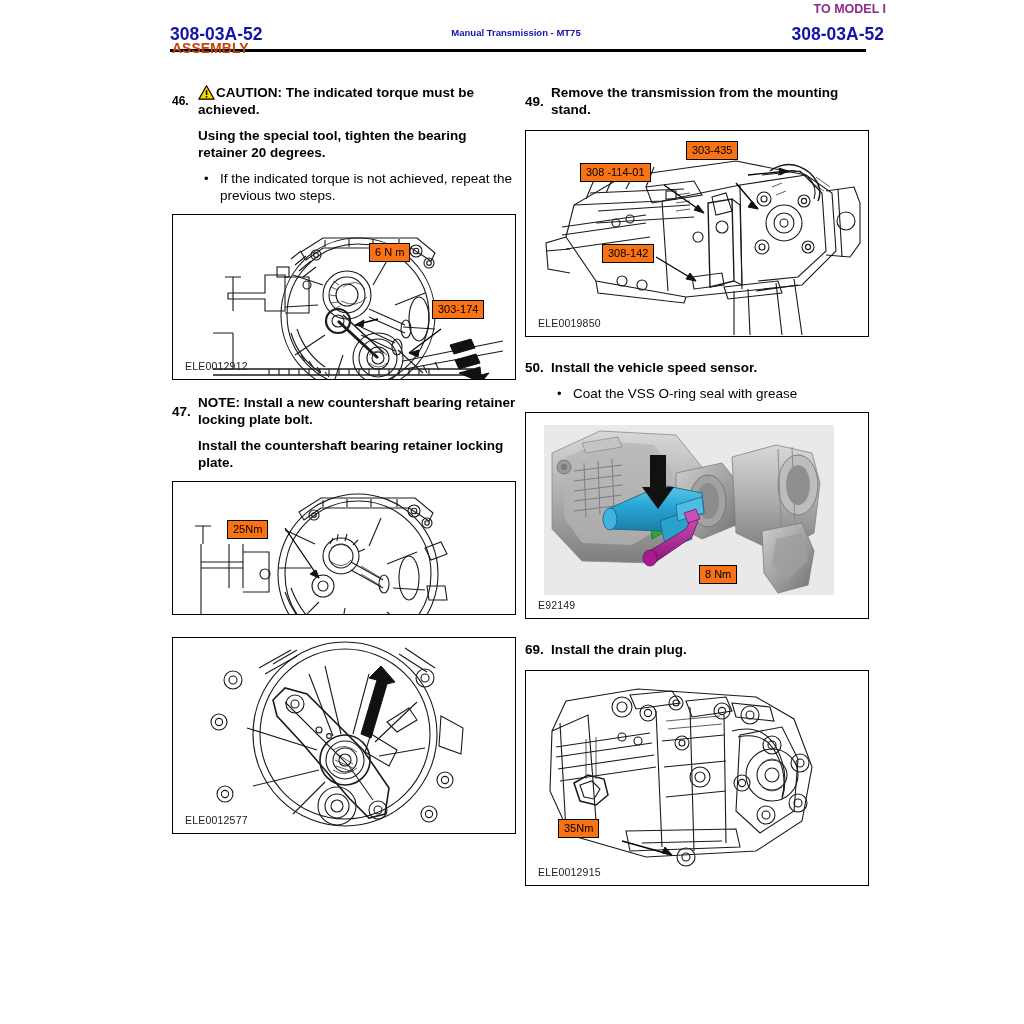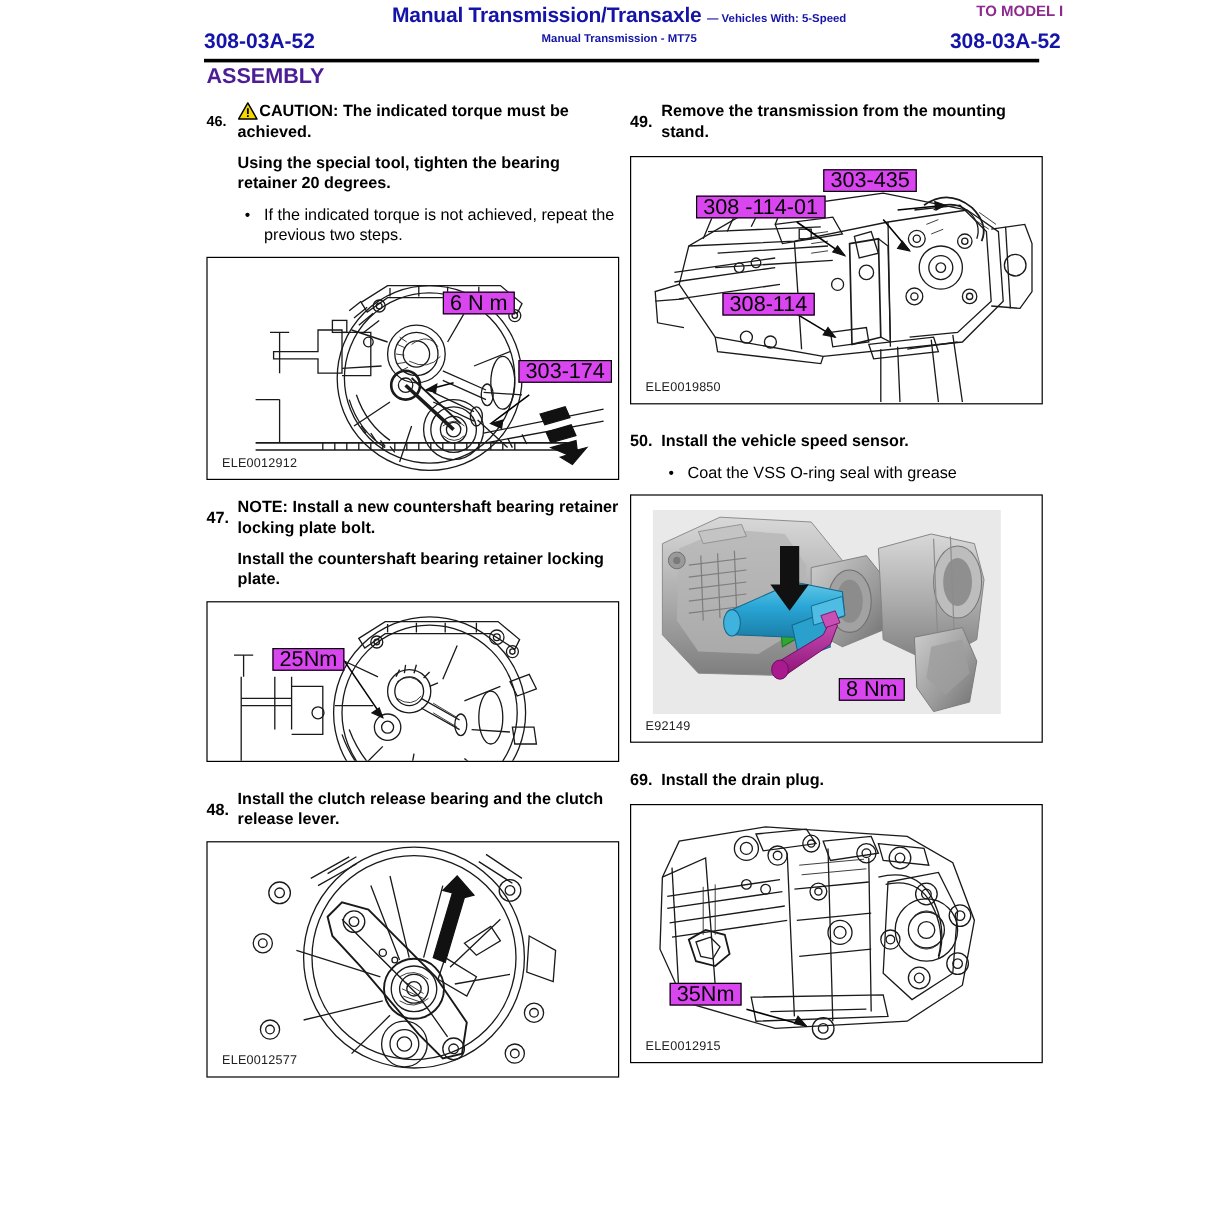--- a/index.html
+++ b/index.html
@@ -88,24 +88,24 @@
     position: absolute;
     left: 170px;
     top: 49px;
     width: 696px;
     height: 2.5px;
     background: #000;
   }
   .section-title {
     position: absolute;
     left: 172px;
-    top: 53px;
-    font-size: 18px;
-    font-weight: bold;
-    color: #4c1d95;
+    top: 40px;
+    font-size: 14px;
+    font-weight: bold;
+    color: #c2410c;
     white-space: nowrap;
   }
 
   
   .col-left {
     position: absolute;
     left: 172px;
     top: 84px;
     width: 344px;
   }
@@ -192,44 +192,40 @@
     left: 12px;
     bottom: 7px;
     font-size: 10.5px;
     font-weight: normal;
     color: #222;
     letter-spacing: 0.2px;
   }
   .callout {
     position: absolute;
     border: 1.6px solid #000;
-    background: #d946ef;
-    font-size: 18px;
+    background: #f97316;
+    font-size: 11px;
     font-weight: normal;
     padding: 1px 5px 2px 5px;
     white-space: nowrap;
     line-height: 14px;
     z-index: 6;
   }
 
   svg.art { position: absolute; left: 0; top: 0; }
   .art-ln { fill: none; stroke: #1a1a1a; stroke-width: 1.1; }
   .art-ln-t { fill: none; stroke: #2a2a2a; stroke-width: 0.75; }
   .art-fill-dark { fill: #111; stroke: #111; }
 </style>
 </head>
 <body>
 
 <div class="page">
 
   <div class="header">
-    <div class="hdr-title">
-      <span>Manual Transmission/Transaxle</span>
-      <span class="sub-inline">— Vehicles With: 5-Speed</span>
-    </div>
     <div class="hdr-model">TO MODEL I</div>
     <div class="hdr-left-num">308-03A-52</div>
     <div class="hdr-right-num">308-03A-52</div>
     <div class="hdr-sub">Manual Transmission - MT75</div>
   </div>
   <div class="hdr-rule"></div>
   <div class="section-title">ASSEMBLY</div>
 
   <div class="col-left">
 
@@ -246,21 +242,21 @@
           </span><span>CAUTION:</span>
           <span>The indicated torque must be achieved.</span>
         </div>
       </div>
       <div class="para">Using the special tool, tighten the bearing retainer 20 degrees.</div>
       <div class="bullet-row">
         <div class="bullet-dot">•</div>
         <div class="bullet-text">If the indicated torque is not achieved, repeat the previous two steps.</div>
       </div>
 
-      <div class="figbox" style="height:186px;">
+      <div class="figbox" style="height:166px;">
         <svg class="art" width="341" height="183" viewBox="0 0 341 183">
           <g class="art-ln">
 
             <circle cx="185" cy="100" r="77"></circle>
             <circle cx="185" cy="100" r="71"></circle>
 
             <path d="M128,37 L150,23 L244,23 L262,38 L258,46 L238,33 L150,33 L133,45 Z"></path>
             <path d="M152,25 L152,32 M176,24 L176,32 M200,24 L200,32 M226,24 L226,32"></path>
             <circle cx="143" cy="40" r="5"></circle>
               <circle cx="143" cy="40" r="2.4"></circle>
@@ -395,24 +391,20 @@
           <g>
             <path d="M112,46 L146,96" stroke="#000" stroke-width="1.3" fill="none"></path>
             <polygon class="art-fill-dark" points="146,96 137,92 143,88"></polygon>
           </g>
         </svg>
         <div class="callout" style="left:54px; top:38px;">25Nm</div>
       </div>
     </div>
 
     <div class="step" style="margin-top:22px;">
-      <div class="step-head">
-        <div class="step-num">48.</div>
-        <div class="step-body">Install the clutch release bearing and the clutch release lever.</div>
-      </div>
 
       <div class="figbox" style="height:197px;">
         <svg class="art" width="341" height="194" viewBox="0 0 341 194">
           <g class="art-ln">
 
             <circle cx="172" cy="96" r="92"></circle>
             <circle cx="172" cy="96" r="85"></circle>
 
             <circle cx="60" cy="42" r="9"></circle>
               <circle cx="60" cy="42" r="4"></circle>
@@ -547,21 +539,21 @@
             <path d="M222,44 L262,40" stroke="#000" stroke-width="1.3" fill="none"></path>
             <polygon class="art-fill-dark" points="262,40 253,37 254,44"></polygon>
             <path d="M210,52 L232,78" stroke="#000" stroke-width="1.3" fill="none"></path>
             <polygon class="art-fill-dark" points="232,78 222,76 226,70"></polygon>
             <path d="M130,126 L170,150" stroke="#000" stroke-width="1.3" fill="none"></path>
             <polygon class="art-fill-dark" points="170,150 160,148 164,142"></polygon>
           </g>
         </svg>
         <div class="callout" style="left:54px; top:32px;">308 -114-01</div>
         <div class="callout" style="left:160px; top:10px;">303-435</div>
-        <div class="callout" style="left:76px; top:113px;">308-114</div>
+        <div class="callout" style="left:76px; top:113px;">308-142</div>
         <div class="fig-id">ELE0019850</div>
       </div>
     </div>
 
     <div class="step" style="margin-top:22px;">
       <div class="step-head">
         <div class="step-num">50.</div>
         <div class="step-body">Install the vehicle speed sensor.</div>
       </div>
       <div class="bullet-row">

